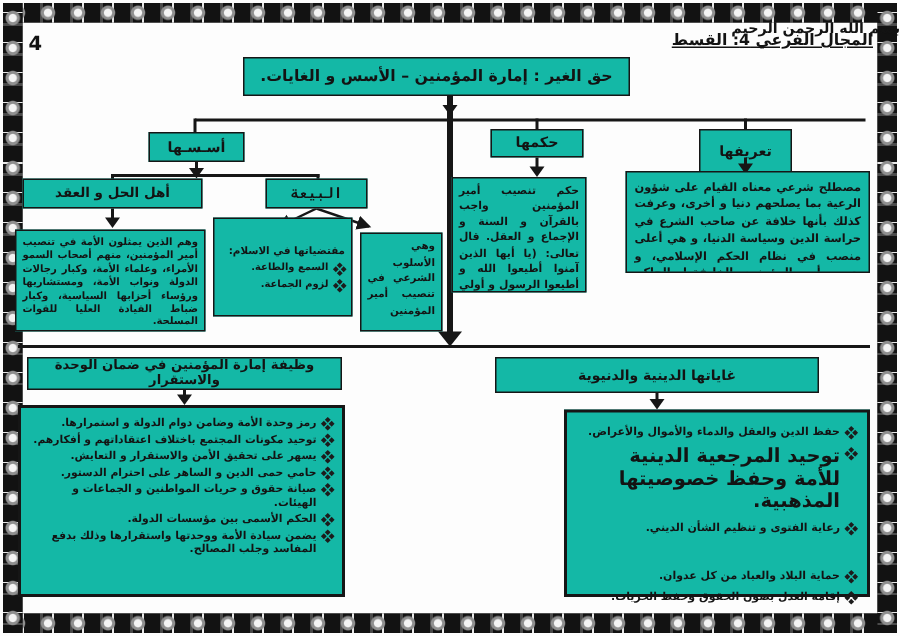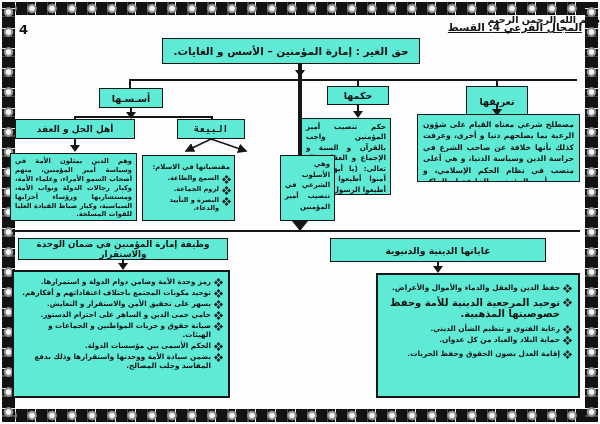--- a/index.html
+++ b/index.html
@@ -12,21 +12,21 @@
       radial-gradient(circle at 10px 6.5px, #f3f3f3 2.4px, rgba(0,0,0,0) 3.1px),
       radial-gradient(circle at 10px 6.5px, #8f8f8f 4.4px, rgba(0,0,0,0) 5.2px),
       repeating-linear-gradient(90deg,#121212 0 5px,#4a4a4a 5px 6.5px,#121212 6.5px 13px,#e8e8e8 13px 14px,#121212 14px 20px);
     background-size:20px 13px,20px 13px,100% 100%;}
   .orn-v{width:13px;
     background-image:
       radial-gradient(circle at 6.5px 10px, #f3f3f3 2.4px, rgba(0,0,0,0) 3.1px),
       radial-gradient(circle at 6.5px 10px, #8f8f8f 4.4px, rgba(0,0,0,0) 5.2px),
       repeating-linear-gradient(0deg,#121212 0 5px,#4a4a4a 5px 6.5px,#121212 6.5px 13px,#e8e8e8 13px 14px,#121212 14px 20px);
     background-size:13px 20px,13px 20px,100% 100%;}
-  .box{position:absolute;border:1.7px solid #161616;background:#5eead4;box-sizing:border-box;}
+  .box{position:absolute;border:1.7px solid #161616;background:#14b8a6;box-sizing:border-box;}
   .lbl{display:flex;align-items:center;justify-content:center;font-weight:bold;text-align:center;}
   .txt{font-weight:bold;text-align:justify;direction:rtl;overflow:hidden;}
   .hline,.vline{position:absolute;background:#161616;}
   .tri{position:absolute;width:0;height:0;border-left:5px solid transparent;border-right:5px solid transparent;border-top:7px solid #161616;}
   .tri-big{position:absolute;width:0;height:0;border-left:8px solid transparent;border-right:8px solid transparent;border-top:10px solid #161616;}
   .li{display:flex;direction:rtl;gap:4px;align-items:flex-start;margin:0 0 2px 0;}
   .blt{display:inline-block;flex:0 0 7px;width:7px;height:7px;margin-top:2px;
     background-image:linear-gradient(#1c1c1c,#1c1c1c),linear-gradient(#1c1c1c,#1c1c1c),linear-gradient(#1c1c1c,#1c1c1c),linear-gradient(#1c1c1c,#1c1c1c);
     background-repeat:no-repeat;background-size:3px 3px;background-position:0 0,4px 0,0 4px,4px 4px;
     transform:rotate(45deg) scale(.92);}
@@ -74,49 +74,45 @@
   <div class="tri" style="left:126px;top:112px;"></div>
   <div class="hline" style="left:74px;top:116px;width:139px;height:2px;"></div>
   <div class="vline" style="left:74px;top:116px;width:2px;height:4px;"></div>
   <div class="vline" style="left:211px;top:116px;width:2px;height:4px;"></div>
 
   <div class="box lbl" style="left:15px;top:119px;width:120px;height:20px;font-size:9px;">أهل الحل و العقد</div>
   <div class="box lbl" style="left:177px;top:119px;width:68px;height:20px;font-size:9.5px;font-family:Liberation Mono, monospace;">البيعة</div>
 
   <div class="vline" style="left:74px;top:139px;width:2px;height:7px;"></div>
   <div class="tri" style="left:70px;top:145px;"></div>
-  <div class="box txt" style="left:10px;top:153px;width:127px;height:68px;padding:3px 4px;font-size:6.7px;line-height:1.33;">وهم الذين يمثلون الأمة في وسياسة أمير المؤمنين، منهم أصحاب السمو الأمراء، وعلماء الأمة، وكبار رجالات الدولة ونواب الأمة، ومستشاريها ورؤساء أحزابها السياسية، وكبار ضباط القيادة العليا للقوات المسلحة.</div>
+  <div class="box txt" style="left:10px;top:153px;width:127px;height:68px;padding:3px 4px;font-size:6.7px;line-height:1.33;">وهم الذين يمثلون الأمة في تنصيب أمير المؤمنين، منهم أصحاب السمو الأمراء، وعلماء الأمة، وكبار رجالات الدولة ونواب الأمة، ومستشاريها ورؤساء أحزابها السياسية، وكبار ضباط القيادة العليا للقوات المسلحة.</div>
 
   <svg style="position:absolute;left:170px;top:139px;" width="92" height="16" viewBox="0 0 92 16">
     <defs>
       <marker id="ah" markerWidth="7" markerHeight="7" refX="5" refY="3" orient="auto">
         <path d="M0,0 L6,3 L0,6 z" fill="#161616"></path>
       </marker>
     </defs>
     <line x1="41" y1="0" x2="16" y2="12" stroke="#161616" stroke-width="1.6" marker-end="url(#ah)"></line>
     <line x1="41" y1="0" x2="76" y2="12" stroke="#161616" stroke-width="1.6" marker-end="url(#ah)"></line>
   </svg>
 
-  <div class="box" style="left:142px;top:155px;width:93px;height:66px;padding:7px 4px;">
+  <div class="box" style="left:142px;top:145px;width:93px;height:66px;padding:17px 4px;">
     <div style="font-size:6.9px;font-weight:bold;text-align:right;margin-bottom:3px;">مقتضياتها في الاسلام:</div>
     <div class="li">
         <span class="blt"></span>
         <span class="litxt" style="font-size:6.6px;">السمع والطاعة.</span>
       </div>
     <div class="li">
         <span class="blt"></span>
         <span class="litxt" style="font-size:6.6px;">لزوم الجماعة.</span>
       </div>
-    <div class="li">
-        <span class="blt"></span>
-        <span class="litxt" style="font-size:6.6px;">النصرة و التأييد والدعاء.</span>
-      </div>
   </div>
 
-  <div class="box txt" style="left:240px;top:155px;width:55px;height:66px;padding:3px 4px;font-size:6.9px;line-height:1.55;margin-left:40px;">وهي الأسلوب الشرعي في تنصيب أمير المؤمنين</div>
+  <div class="box txt" style="left:240px;top:155px;width:55px;height:66px;padding:3px 4px;font-size:6.9px;line-height:1.55;">وهي الأسلوب الشرعي في تنصيب أمير المؤمنين</div>
 
   <div class="hline" style="left:12px;top:230px;width:568px;height:2px;"></div>
 
   <div class="box lbl" style="left:18px;top:238px;width:210px;height:22px;font-size:8.8px;">وظيفة إمارة المؤمنين في ضمان الوحدة والاستقرار</div>
   <div class="vline" style="left:122px;top:260px;width:2px;height:4px;"></div>
   <div class="tri" style="left:118px;top:263px;"></div>
 
   <div class="box lbl" style="left:330px;top:238px;width:216px;height:24px;font-size:9.3px;text-align:center;">غاياتها الدينية والدنيوية</div>
   <div class="vline" style="left:437px;top:262px;width:2px;height:5px;"></div>
   <div class="tri" style="left:433px;top:266px;"></div>
@@ -152,23 +148,23 @@
       </div>
   </div>
 
   <div class="box" style="left:376px;top:273px;width:204px;height:125px;padding:8px 7px;border-width:2px;">
     <div class="li" style="margin-bottom:5px;">
         <span class="blt"></span>
         <span class="litxt" style="font-size:7.3px;">حفظ الدين والعقل والدماء والأموال والأعراض.</span>
       </div>
     <div class="li" style="margin-bottom:5px;">
         <span class="blt"></span>
-        <span class="litxt" style="font-size:10px;">توحيد المرجعية الدينية للأمة وحفظ خصوصيتها المذهبية.</span>
+        <span class="litxt" style="font-size:13px;">توحيد المرجعية الدينية للأمة وحفظ خصوصيتها المذهبية.</span>
       </div>
-    <div class="li" style="margin-bottom:2px;">
+    <div class="li" style="margin-bottom:23px;">
         <span class="blt"></span>
         <span class="litxt" style="font-size:7.3px;">رعاية الفتوى و تنظيم الشأن الديني.</span>
       </div>
     <div class="li" style="margin-bottom:5px;">
         <span class="blt"></span>
         <span class="litxt" style="font-size:7.3px;">حماية البلاد والعباد من كل عدوان.</span>
       </div>
     <div class="li" style="margin-bottom:5px;">
         <span class="blt"></span>
         <span class="litxt" style="font-size:7.3px;">إقامة العدل بصون الحقوق وحفظ الحريات.</span>

